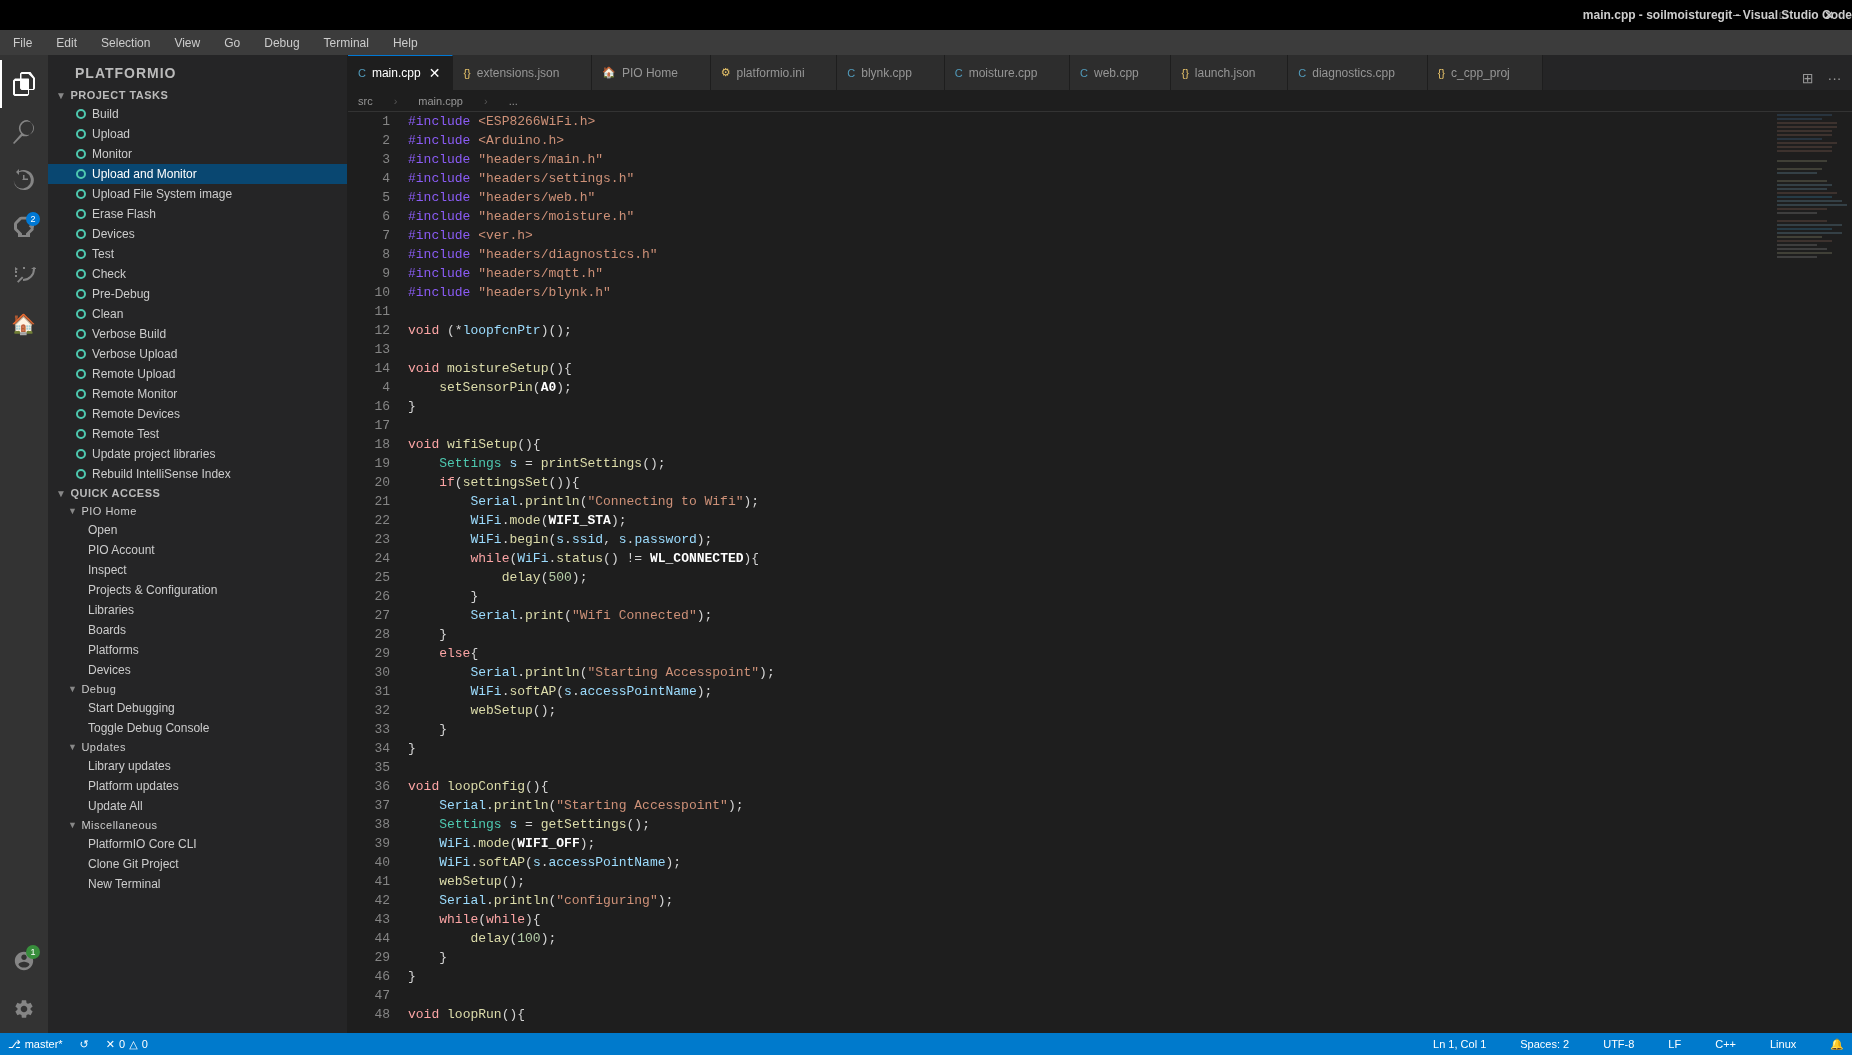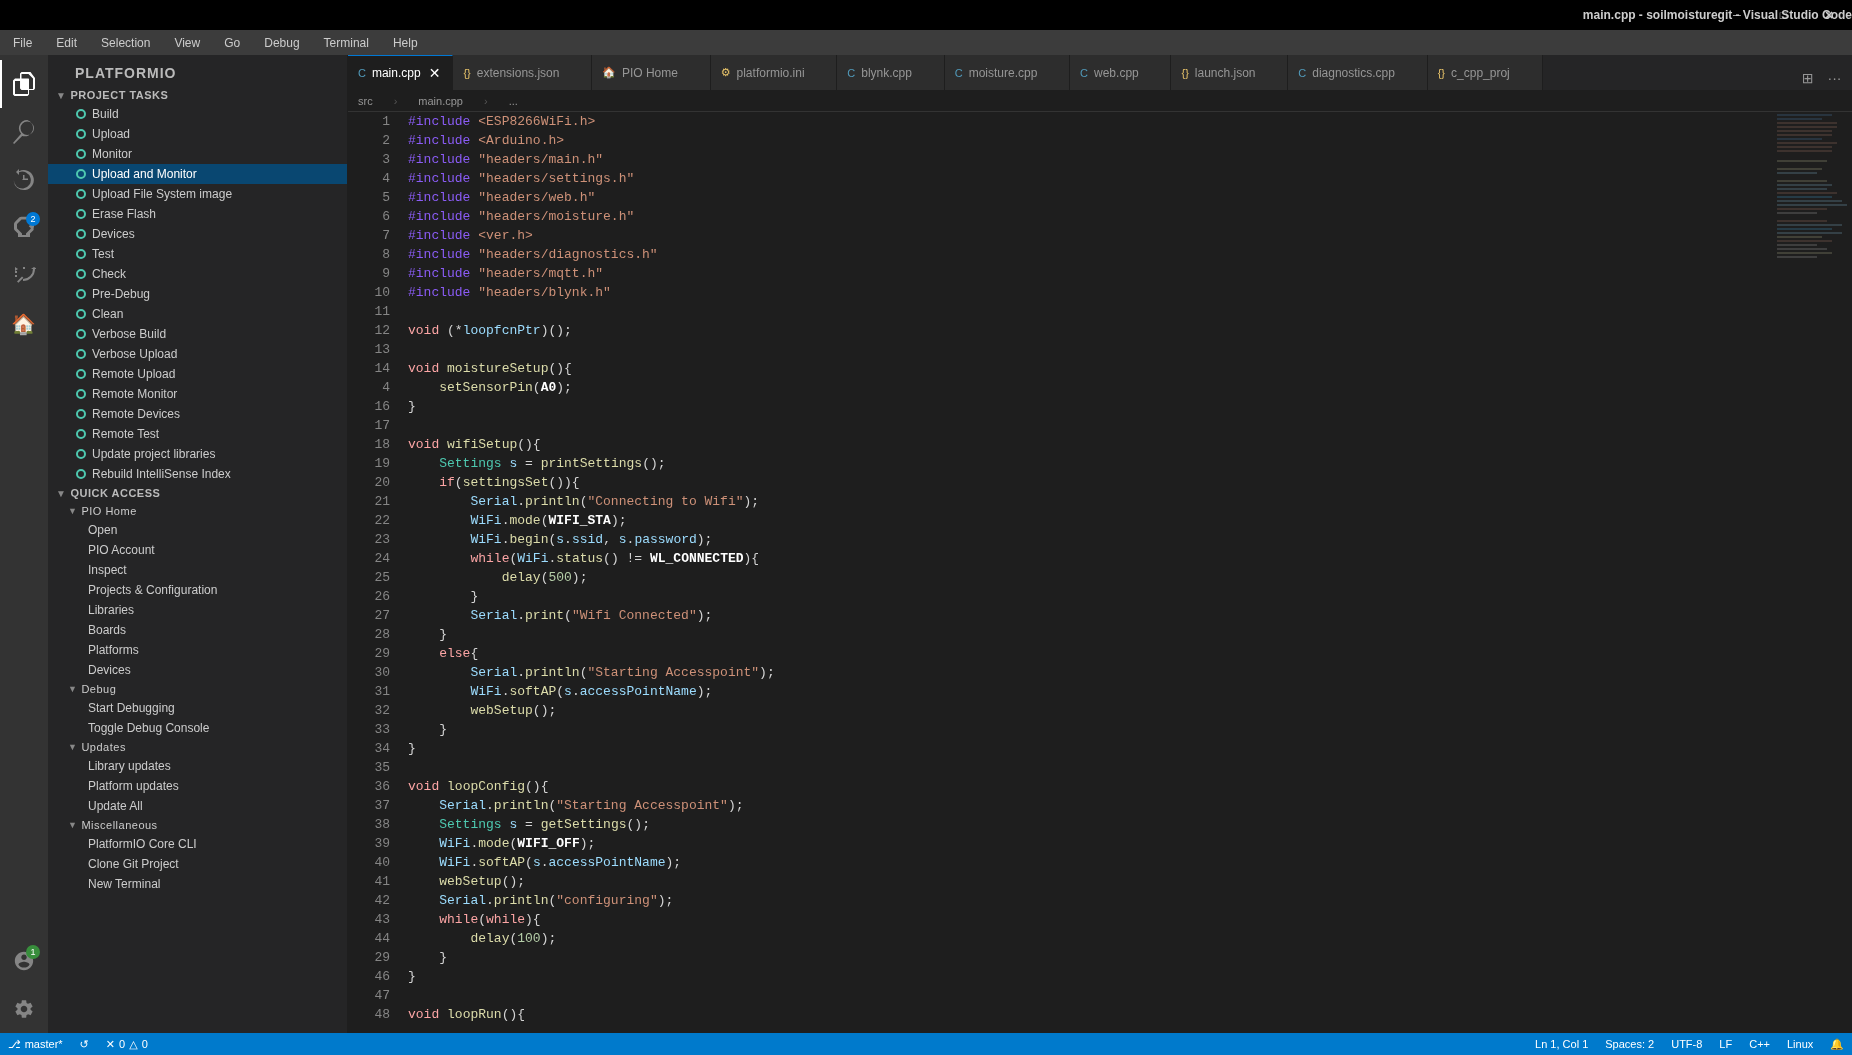--- a/index.html
+++ b/index.html
@@ -319,21 +319,21 @@
       display: flex;
       align-items: center;
       gap: 4px;
       cursor: pointer;
       white-space: nowrap;
     }
     .status-right {
       display: flex;
       align-items: center;
       margin-left: auto;
-      gap: 1px;
+      gap: 18px;
     }
 
     .sidebar::-webkit-scrollbar { width: 6px; }
     .sidebar::-webkit-scrollbar-track { background: #252526; }
     .sidebar::-webkit-scrollbar-thumb { background: #424242; border-radius: 3px; }
   </style>
 </head>
 <body>
 
 <div class="title-bar">

